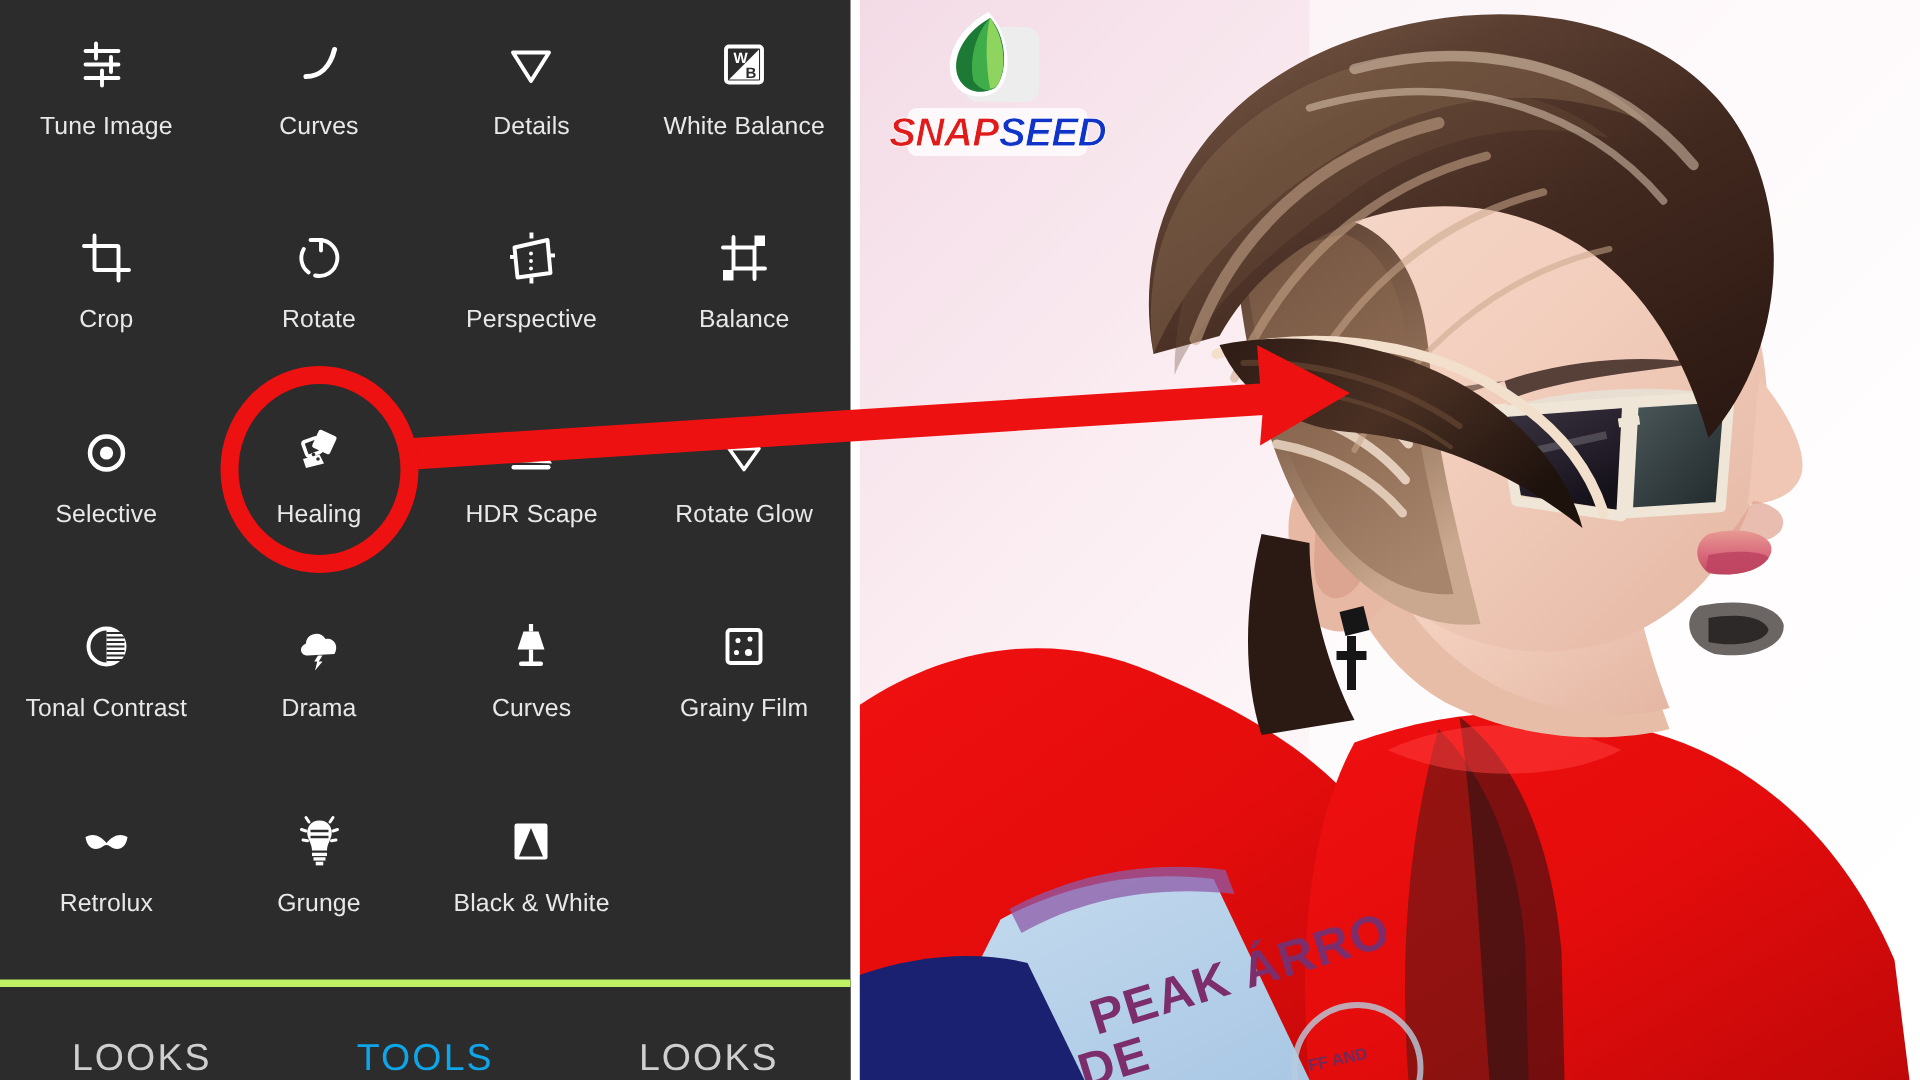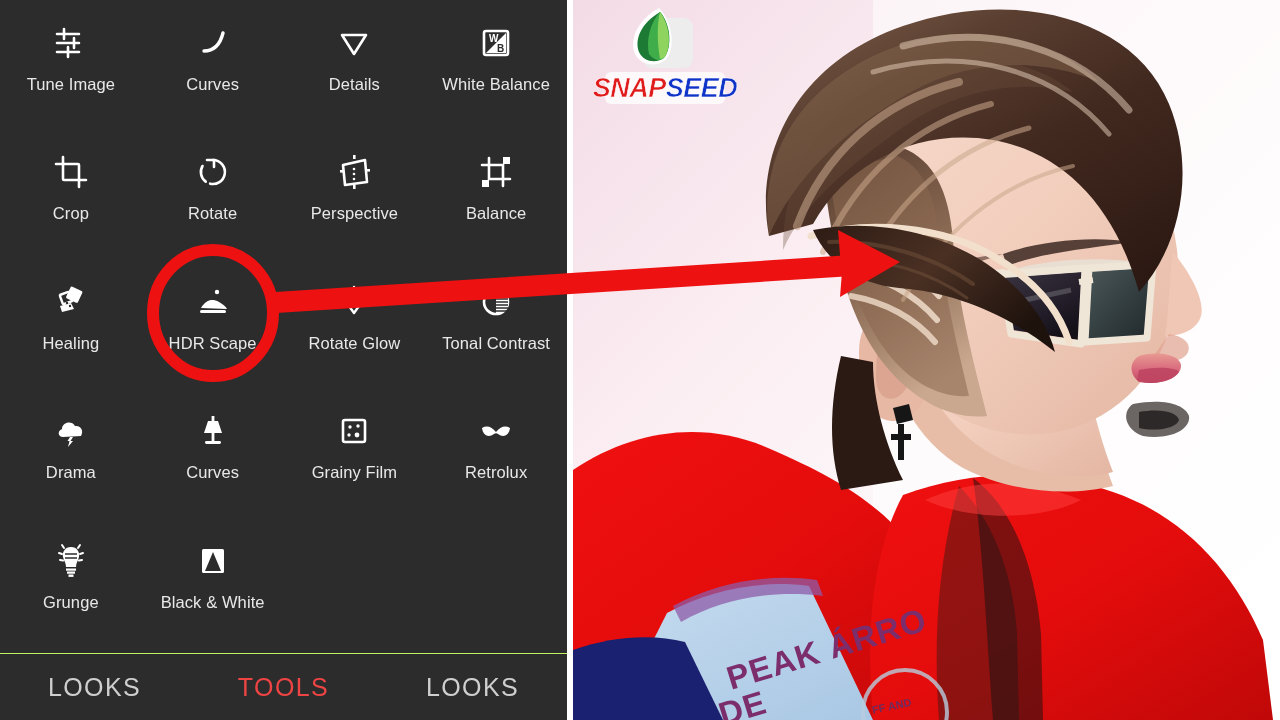--- a/index.html
+++ b/index.html
@@ -30,28 +30,28 @@
   }
   .tool-icon svg { display:block; }
   .tool-label {
     margin-top:8px; color:#e8e8e8; font-size:16.5px; line-height:1.32;
     text-align:center; letter-spacing:.1px; font-weight:400;
     max-width:118px;
   }
 
   
   #bottom-nav {
-    height:67px; flex:0 0 67px; border-top:1px solid #bef264;
-    display:flex; align-items:center; background:#2c2c2c;
+    height:67px; flex:0 0 67px; border-top:5px solid #bef264;
+    display:flex; align-items:flex-end; background:#2c2c2c;
   }
   .nav-item {
     flex:1 1 0; text-align:center; font-size:25px; letter-spacing:1.4px;
     color:#cfcfcf; cursor:pointer; user-select:none;
   }
-  .nav-item.active { color:#ef4444; }
+  .nav-item.active { color:#0ea5e9; }
 
   
   #photo-pane {
     position:absolute; left:573px; top:0; width:707px; height:720px;
     overflow:hidden; background:#ffffff;
   }
   #photo-pane svg { display:block; width:707px; height:720px; }
 
   
   #snapseed-logo {
@@ -164,20 +164,29 @@
             <svg width="40" height="40" viewBox="0 0 40 40" fill="none" stroke="#fff" stroke-width="2.6" stroke-linecap="round">
       <path d="M13 6v21h21"></path>
               <path d="M6 13h21v21"></path>
       <g fill="#fff" stroke="none">
                 <path d="M6 28h7v7H6z" opacity="1"></path>
                 <path d="M27 5h7v7h-7z"></path>
               </g>
             </svg>
           </div>
           <div class="tool-label">Balance</div>
+        </div>
+        <div class="tool">
+          <div class="tool-icon">
+            <svg width="40" height="40" viewBox="0 0 40 40">
+      <circle cx="20" cy="20" r="11" fill="none" stroke="#fff" stroke-width="3"></circle>
+      <circle cx="20" cy="20" r="4.4" fill="#fff"></circle>
+            </svg>
+          </div>
+          <div class="tool-label">Selective</div>
         </div>
         <div class="tool">
           <div class="tool-icon">
             <svg width="40" height="40" viewBox="0 0 40 40" fill="#fff">
       <rect x="17" y="6" width="13" height="13" rx="1.5" transform="rotate(25 23 12)"></rect>
       <rect x="10" y="11" width="10" height="10" rx="1.5" transform="rotate(-20 15 16)" fill="none" stroke="#fff" stroke-width="2.4"></rect>
       <path d="M9 24 L 20 21 L 23 27 L 11 30 Z"></path>
       <circle cx="16" cy="21" r="1.2" fill="#2c2c2c"></circle>
       <circle cx="19" cy="24" r="1.2" fill="#2c2c2c"></circle>
             </svg>

